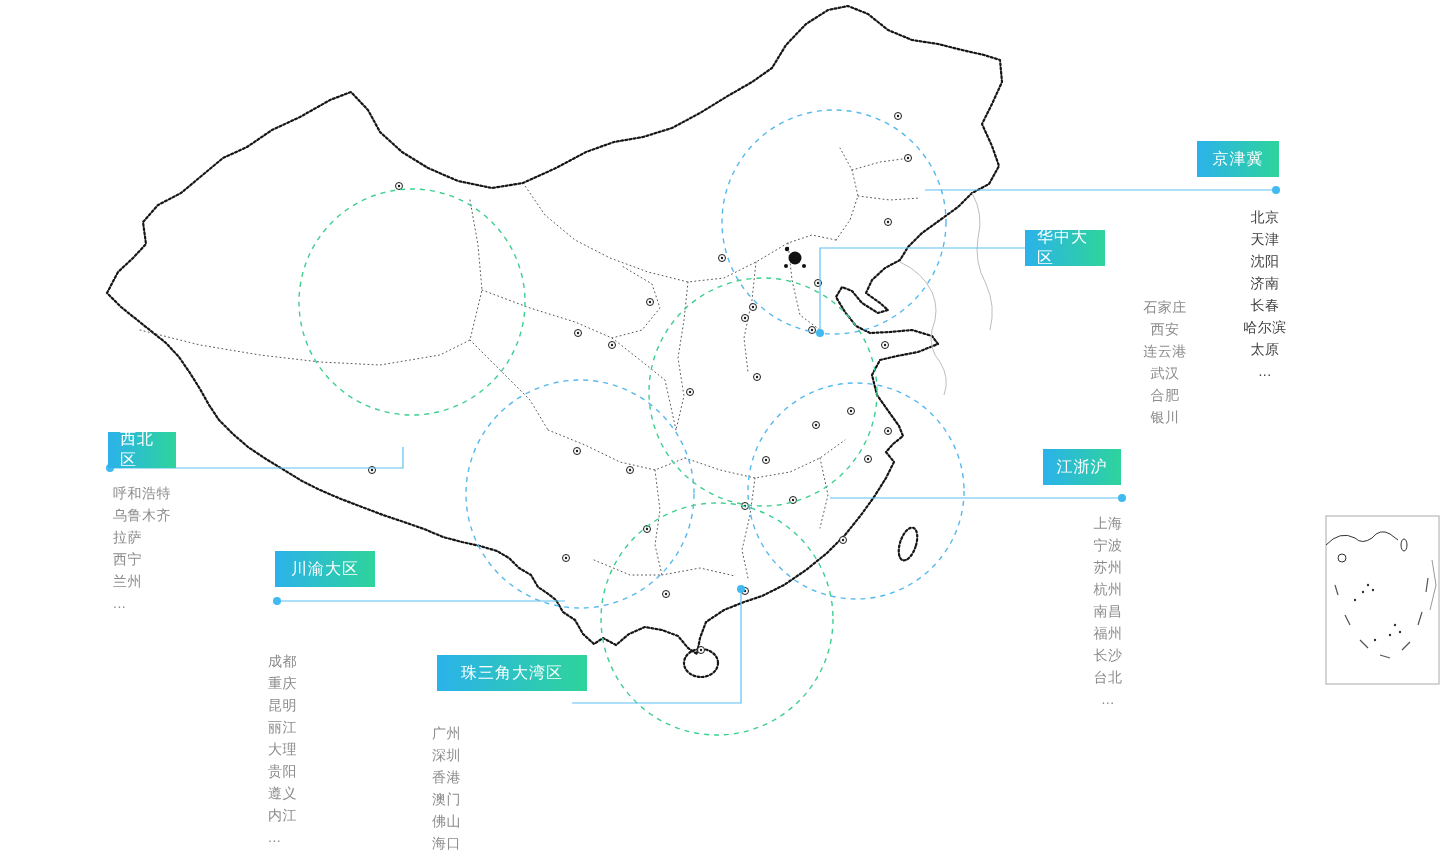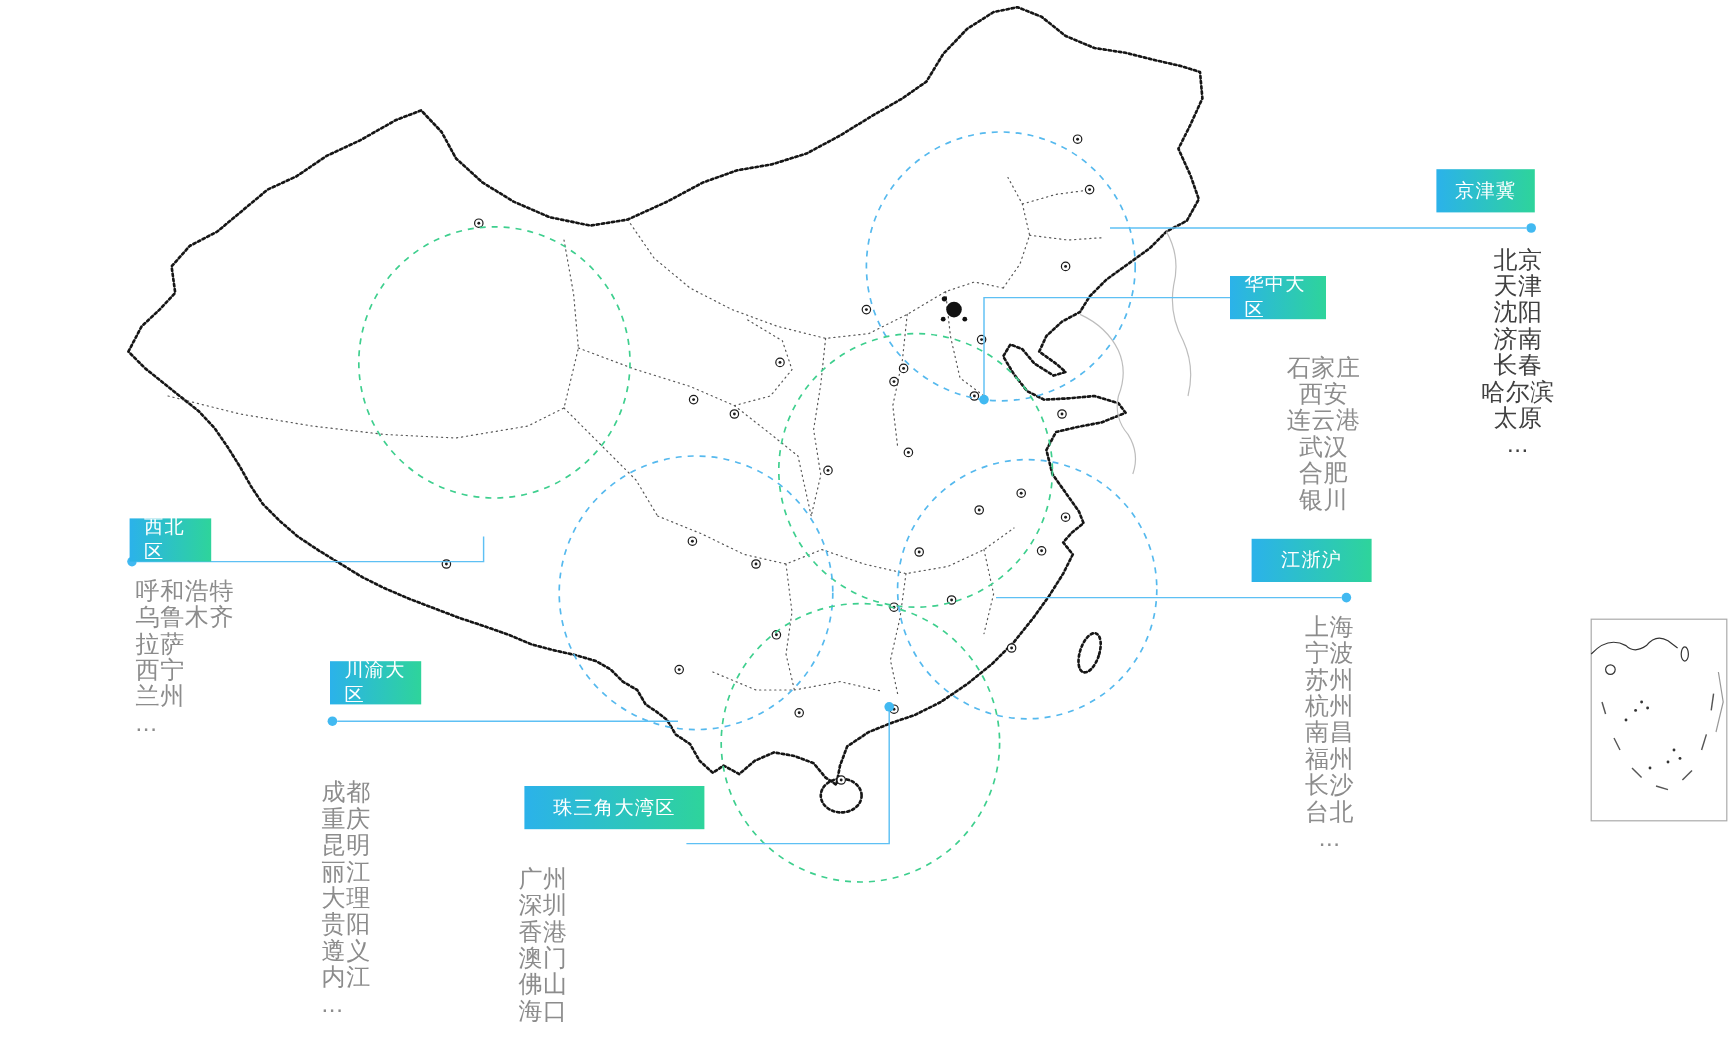--- a/index.html
+++ b/index.html
@@ -15,21 +15,21 @@
     position:absolute;z-index:3;
     height:36px;box-sizing:border-box;
     display:flex;align-items:center;justify-content:center;
     padding:12px 12px;
     color:#ffffff;font-size:16px;font-weight:500;letter-spacing:1px;
     background:linear-gradient(90deg,#2bb2ea,#2ed49b);
     cursor:pointer;
   }
   .city-list{
     position:absolute;z-index:3;
-    font-size:20px;line-height:22px;color:#8c8c8c;
+    font-size:14px;line-height:22px;color:#8c8c8c;
     letter-spacing:.5px;
   }
   .city-list.center{text-align:center;}
   .city-list.dark{color:#404040;}
 </style>
 </head>
 <body>
 
 <svg id="map-layer" width="1440" height="868" viewBox="0 0 1440 868">
 
@@ -189,36 +189,36 @@
       <circle cx="1375" cy="640" r="1.2"></circle>
         <circle cx="1355" cy="600" r="1.2"></circle>
     </g>
     <path d="M1432 560 L1436 585 L1430 610" fill="none" stroke="#999" stroke-width="1"></path>
   </g>
 </svg>
 
 <div class="region-label" style="left:1197px;top:141px;width:82px">京津冀</div>
 <div class="region-label" style="left:1025px;top:230px;width:80px">华中大区</div>
 <div class="region-label" style="left:108px;top:432px;width:68px">西北区</div>
-<div class="region-label" style="left:1043px;top:449px;width:100px">江浙沪</div>
-<div class="region-label" style="left:275px;top:551px;width:76px">川渝大区</div>
+<div class="region-label" style="left:1043px;top:449px;width:78px">江浙沪</div>
+<div class="region-label" style="left:275px;top:551px;width:100px">川渝大区</div>
 <div class="region-label" style="left:437px;top:655px;width:150px">珠三角大湾区</div>
 
 <div class="city-list center dark" style="left:1205px;top:206px;width:120px">
   <div>北京</div>
   <div>天津</div>
   <div>沈阳</div>
   <div>济南</div>
   <div>长春</div>
   <div>哈尔滨</div>
   <div>太原</div>
   <div>...</div>
 </div>
 
-<div class="city-list center" style="left:1050px;top:296px;width:106px">
+<div class="city-list center" style="left:1112px;top:296px;width:106px">
   <div>石家庄</div>
   <div>西安</div>
   <div>连云港</div>
   <div>武汉</div>
   <div>合肥</div>
   <div>银川</div>
 </div>
 
 <div class="city-list" style="left:113px;top:482px;width:130px">
   <div>呼和浩特</div>

